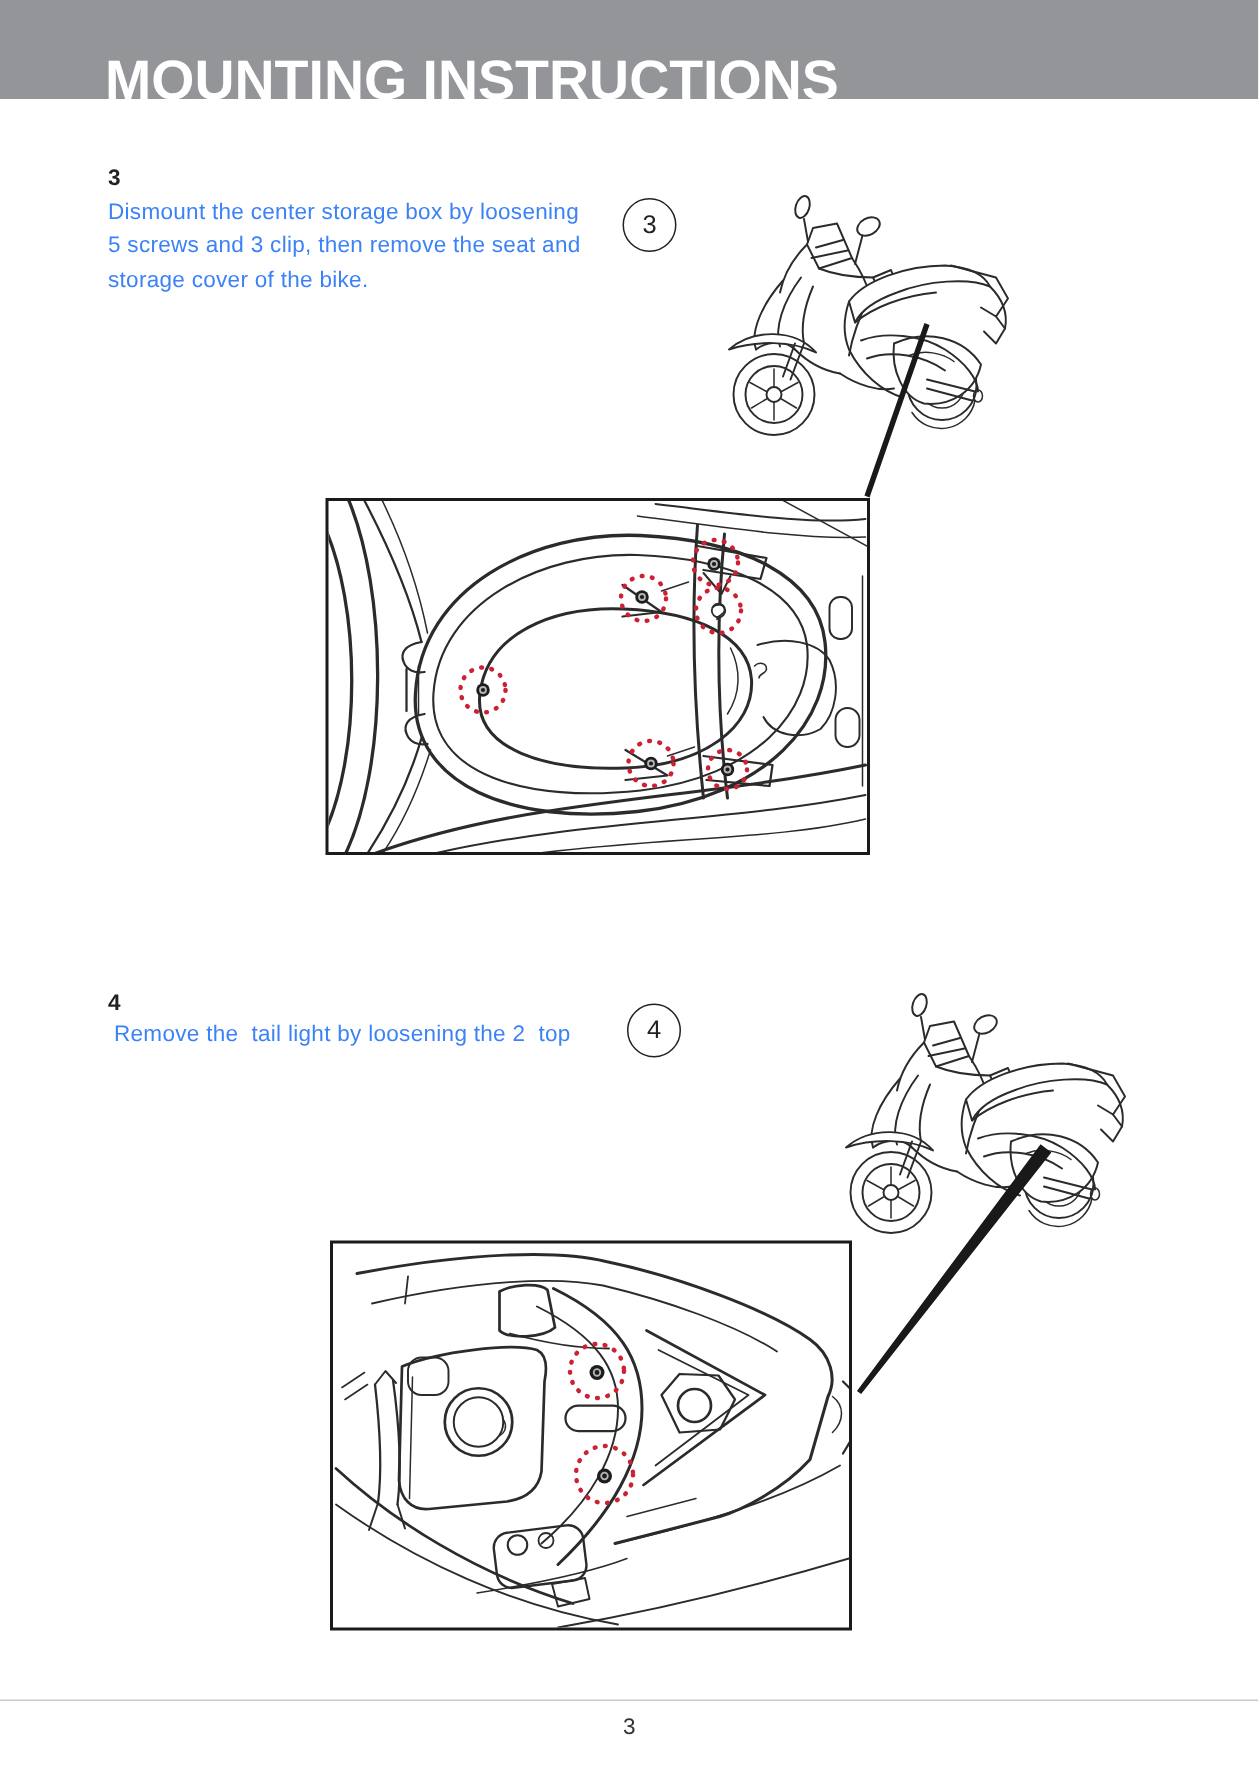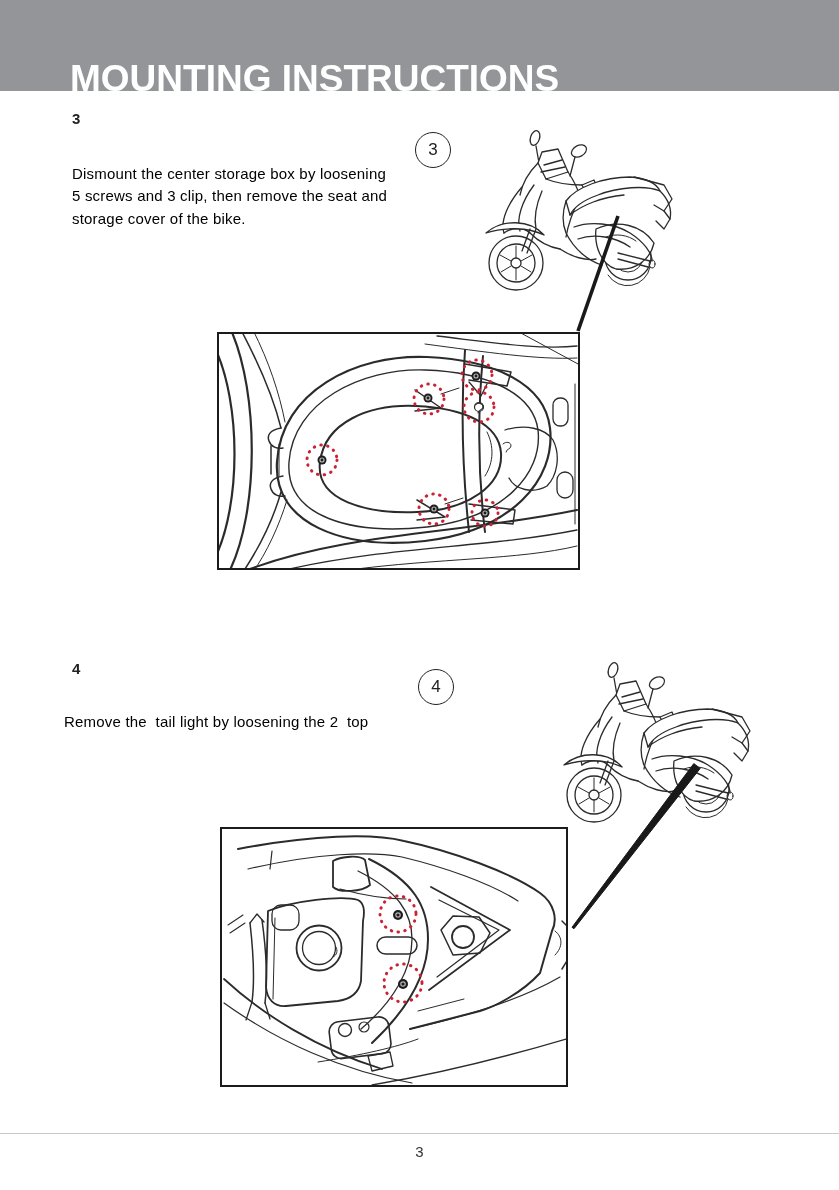--- a/index.html
+++ b/index.html
@@ -6,26 +6,26 @@
     --header-gray:#939598;
     --highlight-red:#cc2133;
     --ink:#2b2b2b;
   }
   *{margin:0;padding:0;box-sizing:border-box;}
   html,body{background:#ffffff;}
   body{font-family:"Liberation Sans", sans-serif;}
   .page{position:relative;width:839px;height:1190px;background:#fff;overflow:hidden;}
 
   
-  .header-bar{position:absolute;left:0;top:0;width:839px;height:91px;background:var(--header-gray);}
+  .header-bar{position:absolute;left:0;top:0;width:839px;height:66px;background:var(--header-gray);}
   .page-title{position:absolute;left:70px;bottom:-9px;font-size:37px;font-weight:700;color:#ffffff;letter-spacing:0px;white-space:nowrap;}
 
   
   .step-num{position:absolute;font-size:15px;font-weight:700;color:#222;}
-  .step-lines{position:absolute;font-size:15px;color:#000000;line-height:22.4px;letter-spacing:0.2px;margin-top:32px;}
+  .step-lines{position:absolute;font-size:15px;color:#3b82f6;line-height:22.4px;letter-spacing:0.2px;}
   .step-lines .line{white-space:pre;}
 
   
   .badge{position:absolute;width:36px;height:36px;border:1.6px solid #222;border-radius:50%;
          display:flex;align-items:center;justify-content:center;font-size:17px;color:#222;background:#fff;}
 
   
   .figure-box{position:absolute;border:2px solid #1b1b1b;background:#fff;}
   .figure-box svg{display:block;width:100%;height:100%;}
 
@@ -201,21 +201,21 @@
           <circle class="dotred" cx="103" cy="126" r="15"></circle>
           <circle class="dotred" cx="215" cy="175" r="15"></circle>
           <circle class="dotred" cx="266" cy="179" r="13"></circle>
         </g>
       </svg>
     </div>
   </section>
 
   <section>
     <div class="step-num" style="left:72px;top:660px;">4</div>
-    <div class="step-lines" style="left:64px;top:679px;">
+    <div class="step-lines" style="left:76px;top:679px;">
       <div class="line">Remove the  tail light by loosening the 2  top</div>
     </div>
     <div class="badge" style="left:418px;top:669px;">
       <span>4</span>
     </div>
 
     <svg style="position:absolute;left:556px;top:656px;" width="200" height="172">
       <use href="#scooter"></use>
     </svg>
 

